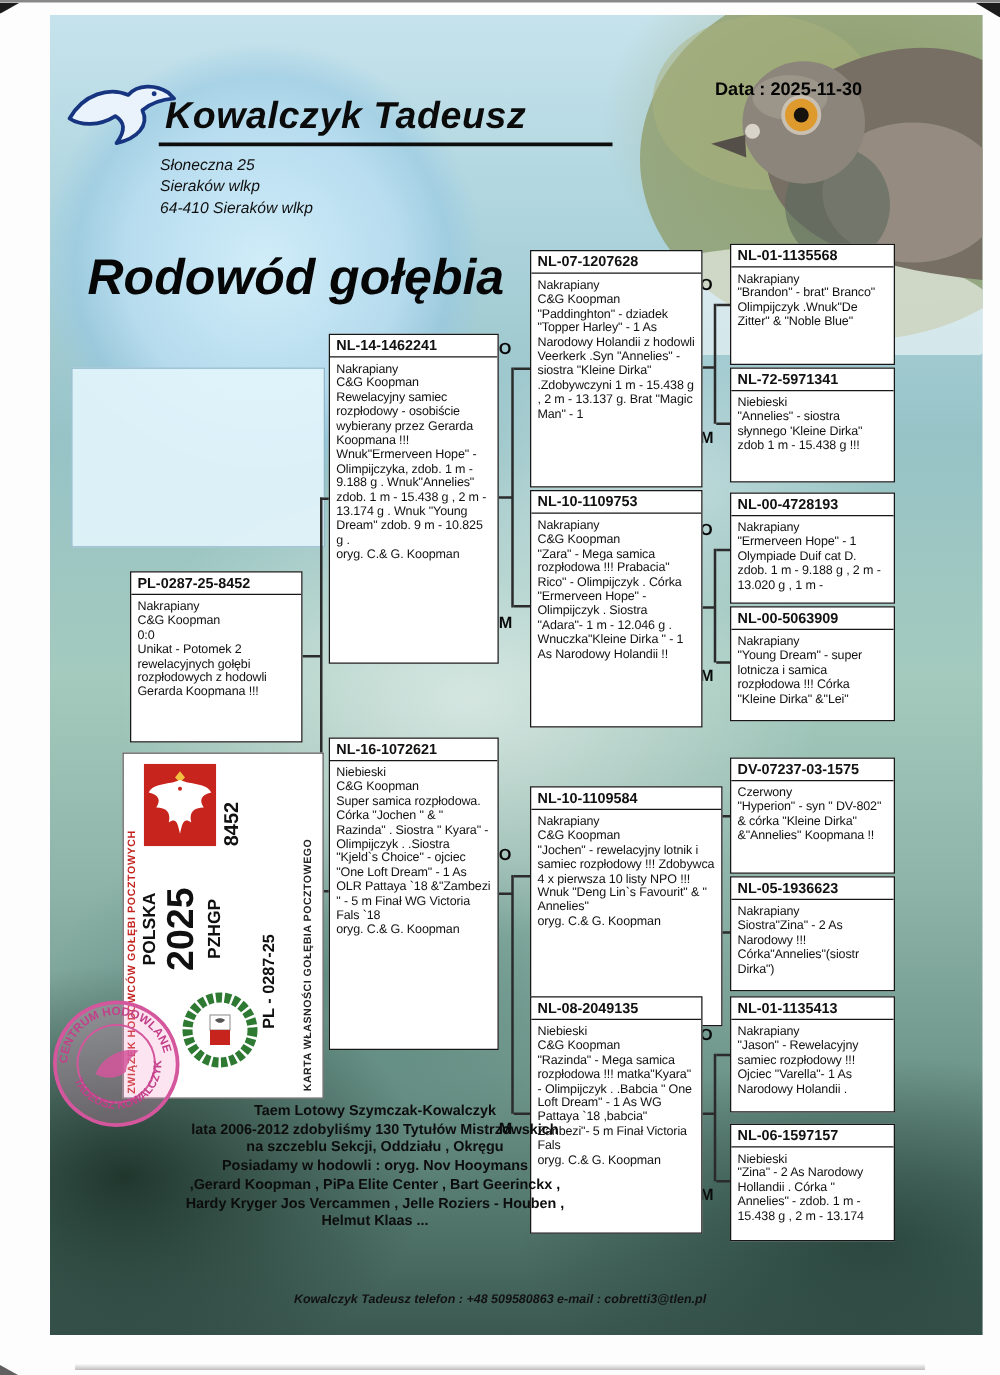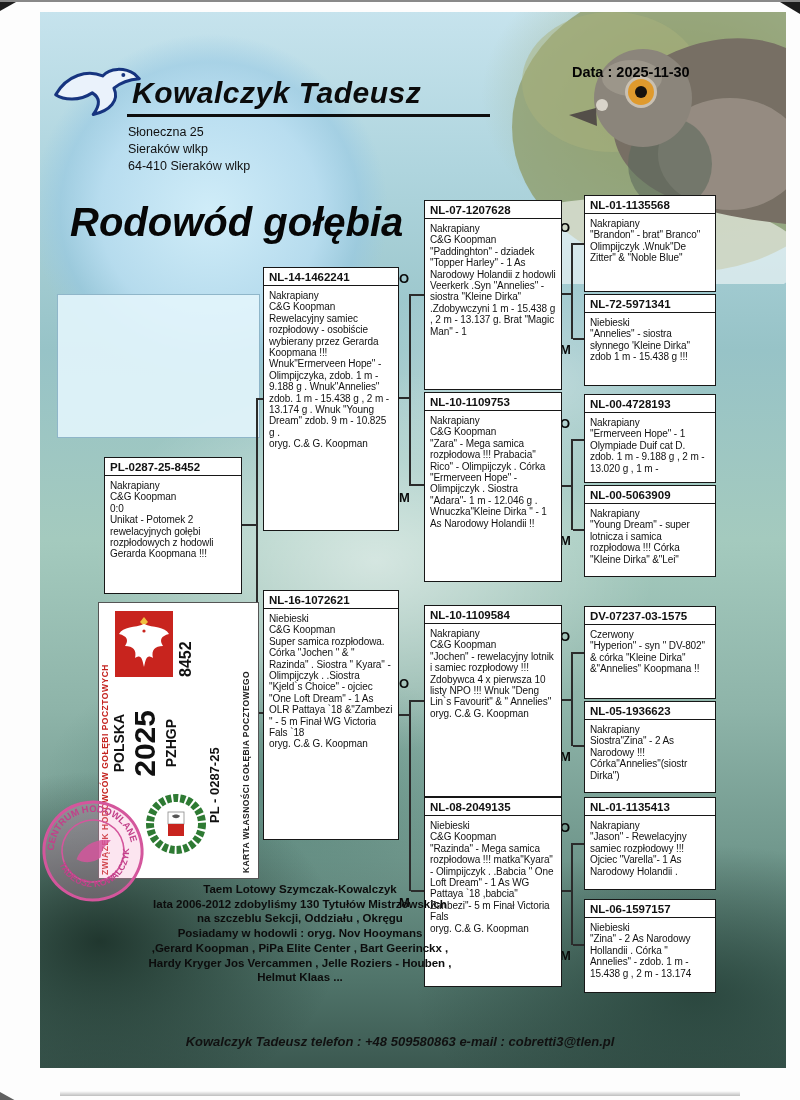--- a/index.html
+++ b/index.html
@@ -24,21 +24,21 @@
   .corner.tl{left:0;top:0;width:16px;height:9px;clip-path:polygon(0 0,100% 0,0 100%);}
   .corner.tr{right:0;top:0;width:20px;height:12px;clip-path:polygon(0 0,100% 0,100% 100%);}
   .corner.bl{left:0;bottom:0;width:18px;height:10px;clip-path:polygon(0 100%,0 0,100% 100%);opacity:.7;}
 
   .logo{position:absolute;left:50px;top:60px;width:94px;height:58px;}
   .owner-name{
     position:absolute;left:132px;top:74px;font-size:30px;font-weight:bold;font-style:italic;
     letter-spacing:.5px;color:#0b0b0b;white-space:nowrap;
   }
   .name-rule{position:absolute;left:127px;top:112px;width:363px;height:3px;background:#0d0d0d;}
-  .address{position:absolute;left:128px;top:122px;font-size:12.5px;line-height:1.35;white-space:pre-line;color:#101010;}
+  .address{position:absolute;left:128px;top:122px;font-size:12.5px;line-height:1.35;font-style:italic;white-space:pre-line;color:#101010;}
   .date{position:absolute;left:572px;top:62px;font-size:14.5px;font-weight:bold;color:#050505;}
   .doc-title{position:absolute;left:70px;top:198px;font-size:40px;font-weight:bold;font-style:italic;color:#060606;}
 
   .photo-box{
     position:absolute;left:57px;top:292px;width:201px;height:142px;
     background:rgba(226,244,251,0.92);border:1px solid #8fb6c9;
   }
 
   .pbox{position:absolute;background:#fff;border:1.6px solid #171717;box-sizing:border-box;overflow:hidden;}
   .pid{font-size:11.5px;font-weight:bold;padding:3px 5px 2px;border-bottom:1.6px solid #171717;white-space:nowrap;}
@@ -61,21 +61,21 @@
   .ringno{position:absolute;left:108px;top:70px;height:150px;font-size:13px;font-weight:bold;color:#101010;}
   .wreath{position:absolute;left:46px;top:190px;width:62px;height:62px;}
   .stamp{position:absolute;left:-58px;top:196px;width:104px;height:104px;transform:rotate(-14deg);}
 
   .breeder-note{
     position:absolute;left:76px;top:880px;width:448px;text-align:center;
     font-size:11.5px;font-weight:bold;line-height:1.28;white-space:pre-line;color:#0c0c0c;
   }
   .footer{
     position:absolute;left:0;right:0;top:1032px;text-align:center;
-    font-size:13px;font-style:italic;font-weight:bold;color:#111;
+    font-size:10px;font-style:italic;font-weight:bold;color:#111;
   }
   .scan-shadow{position:absolute;left:60px;right:60px;bottom:6px;height:5px;background:linear-gradient(180deg,rgba(0,0,0,0),rgba(0,0,0,0.25));}
 </style>
 </head>
 <body>
 
 <div class="page">
 
   <div class="bg"></div>
 
@@ -192,21 +192,21 @@
 "Paddinghton" - dziadek "Topper Harley" - 1 As Narodowy Holandii z hodowli Veerkerk .Syn "Annelies" - siostra "Kleine Dirka" .Zdobywczyni 1 m - 15.438 g , 2 m - 13.137 g. Brat "Magic Man" - 1</div>
   </div>
 
   <div class="pbox" style="left:424px;top:390px;width:138px;height:190px">
     <div class="pid">NL-10-1109753</div>
     <div class="pbody">Nakrapiany
 C&amp;G Koopman
 "Zara" - Mega samica rozpłodowa !!! Prabacia" Rico" - Olimpijczyk . Córka "Ermerveen Hope" - Olimpijczyk . Siostra "Adara"- 1 m - 12.046 g . Wnuczka"Kleine Dirka " - 1 As Narodowy Holandii !!</div>
   </div>
 
-  <div class="pbox" style="left:424px;top:603px;width:138px;height:192px">
+  <div class="pbox" style="left:424px;top:627px;width:154px;height:192px">
     <div class="pid">NL-10-1109584</div>
     <div class="pbody">Nakrapiany
 C&amp;G Koopman
 "Jochen" - rewelacyjny lotnik i samiec rozpłodowy !!! Zdobywca 4 x pierwsza 10 listy NPO !!! Wnuk "Deng Lin`s Favourit" &amp; " Annelies"
 oryg. C.&amp; G. Koopman</div>
   </div>
 
   <div class="pbox" style="left:424px;top:795px;width:138px;height:190px">
     <div class="pid">NL-08-2049135</div>
     <div class="pbody">Niebieski

